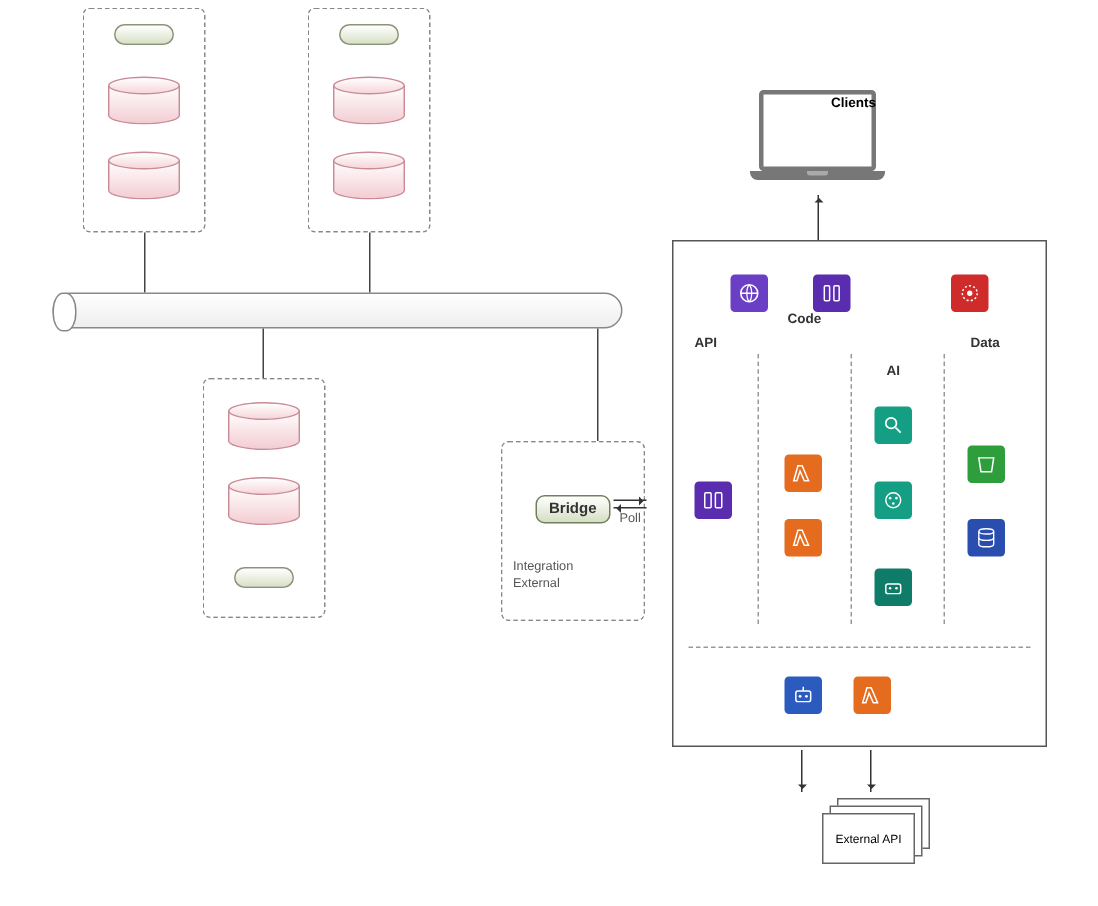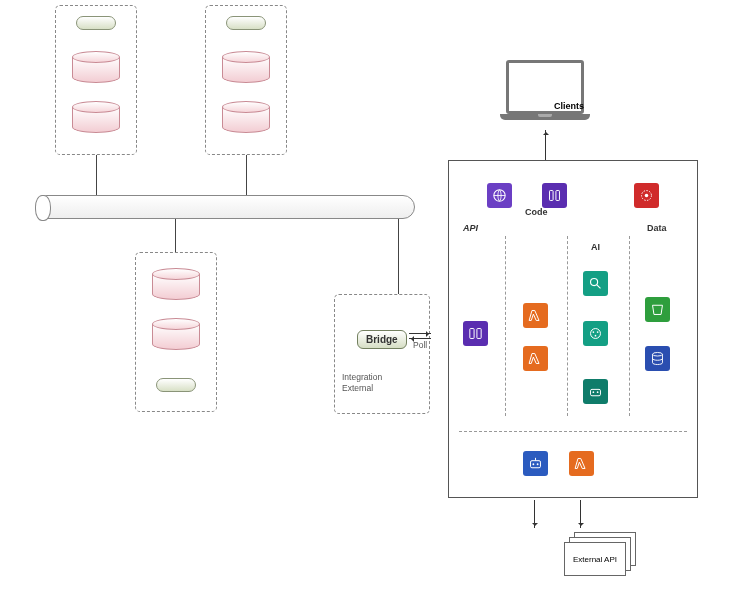--- a/index.html
+++ b/index.html
@@ -114,21 +114,21 @@
     left: 500px; top: 60px;
     width: 90px;
   }
   .laptop .screen {
     width: 78px; height: 54px;
     margin: 0 auto;
     border: 3px solid #777;
     border-radius: 3px;
     background: #fff;
     display: flex;
-    align-items: flex-end;
+    align-items: flex-start;
     justify-content: center;
     font-weight: bold;
     font-size: 9px;
     padding-left: 48px;
   }
   .laptop .base {
     width: 90px; height: 6px;
     background: #777;
     border-radius: 0 0 5px 5px;
     position: relative;
@@ -303,21 +303,21 @@
         <rect x="14" y="5" width="5" height="14" rx="1" fill="none" stroke="#fff" stroke-width="1.4"></rect>
       </svg>
   </div>
   <div class="sicon c-red" style="left:185px;top:22px;">
     <svg viewBox="0 0 24 24">
         <circle cx="12" cy="12" r="7" fill="none" stroke="#fff" stroke-width="1.4" stroke-dasharray="2 2"></circle>
         <circle cx="12" cy="12" r="2.5" fill="#fff"></circle>
       </svg>
   </div>
 
-  <span class="col-head" style="left:14px;top:62px;font-style:italic;">API</span>
+  <span class="col-head" style="left:14px;top:62px;">API</span>
   <span class="col-head" style="left:76px;top:46px;">Code</span>
   <span class="col-head" style="left:142px;top:62px;margin-top:19px;">AI</span>
   <span class="col-head" style="left:198px;top:62px;">Data</span>
 
   <div class="col-sep" style="left:56px;"></div>
   <div class="col-sep" style="left:118px;"></div>
   <div class="col-sep" style="left:180px;"></div>
 
   <div class="sicon c-purple2" style="left:14px;top:160px;">
     <svg viewBox="0 0 24 24">
@@ -385,21 +385,21 @@
   <div class="sicon c-orange" style="left:120px;top:290px;">
     <svg viewBox="0 0 24 24">
         <path d="M7 5h4l6 14h-4l-4-9-3 9H3z" fill="none" stroke="#fff" stroke-width="1.4"></path>
       </svg>
   </div>
 </div>
 
 <div class="down-arrow" style="left:534px;top:500px;height:28px;"></div>
 <div class="down-arrow" style="left:580px;top:500px;height:28px;"></div>
 
-<div class="stack" style="left:548px;top:532px;margin-left:16px;">
+<div class="stack" style="left:548px;top:532px;">
   <div class="card c1"></div>
   <div class="card c2"></div>
   <div class="card c3">
       <span>External API</span>
     </div>
 </div>
 
 <div style="position:absolute;left:431px;top:333px;width:17px;border-top:1px solid transparent;"></div>
 
 </body></html>

